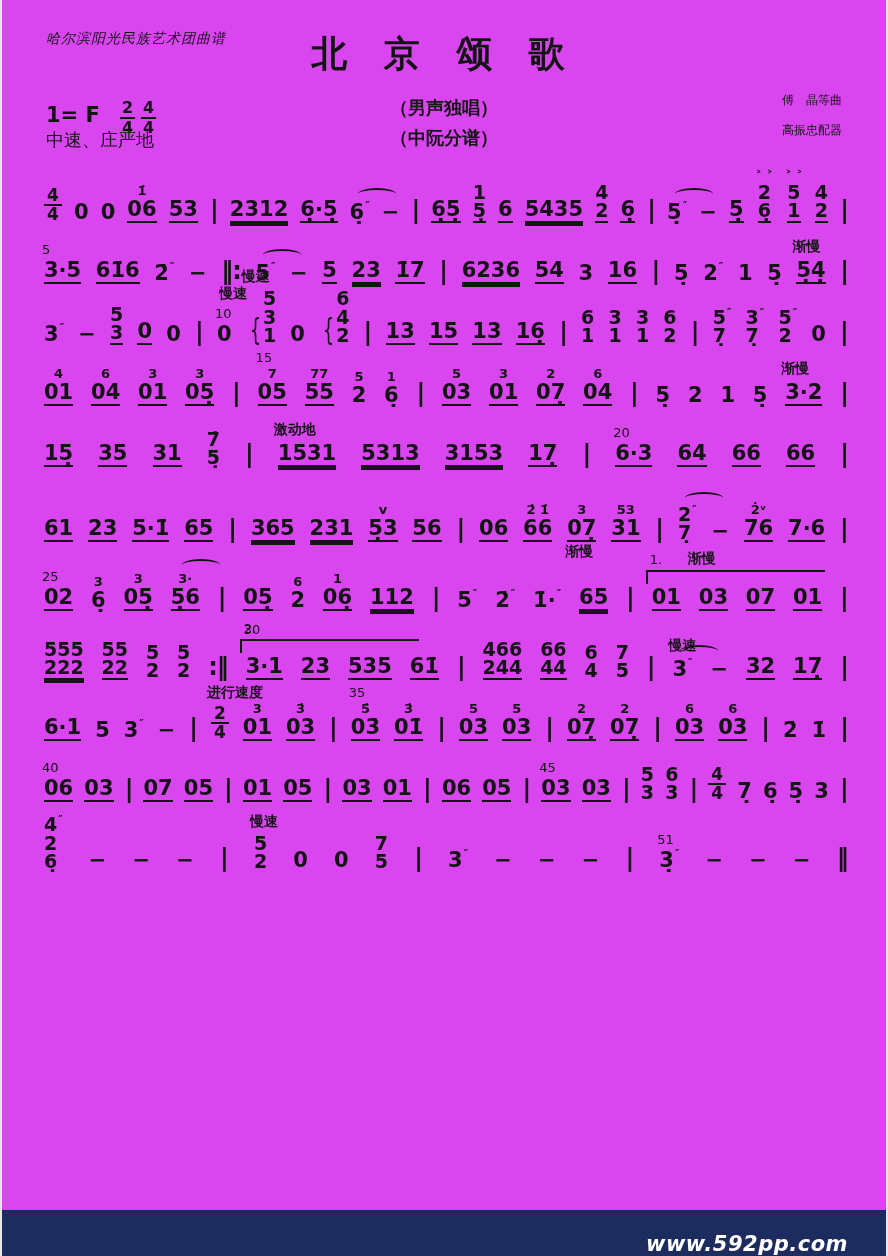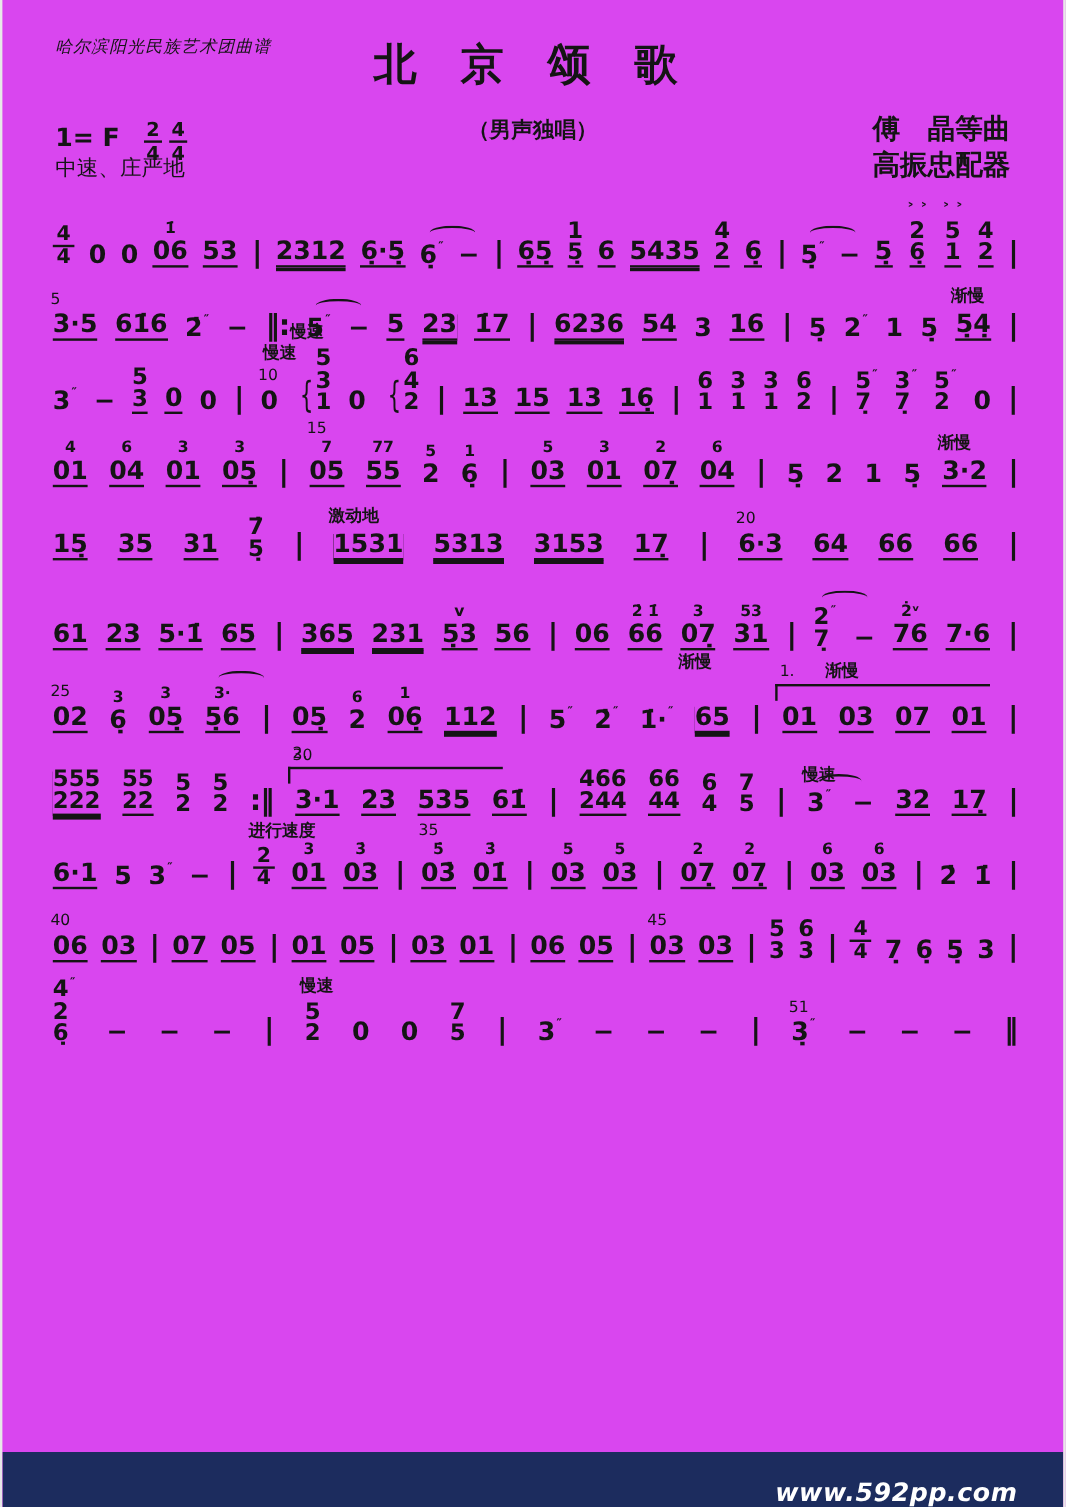--- a/index.html
+++ b/index.html
@@ -5,21 +5,21 @@
   html,body{margin:0;padding:0;background:#e8e8e8;}
   .page{position:relative;width:884px;height:1256px;background:#d946ef;margin:0 auto;
         font-family:"DejaVu Sans",sans-serif;color:#141414;overflow:hidden;}
   
   .org{position:absolute;top:30px;left:44px;font-style:italic;font-size:14px;letter-spacing:1px;}
   .title{position:absolute;top:30px;left:0;right:0;text-align:center;font-size:36px;font-weight:bold;letter-spacing:12px;}
   .keyrow{position:absolute;top:94px;left:44px;display:flex;align-items:center;gap:14px;font-weight:bold;font-size:21px;}
   .tempo-main{position:absolute;top:128px;left:44px;font-size:18px;font-weight:normal;}
   .sub1{position:absolute;top:96px;left:0;right:0;text-align:center;font-size:18px;font-weight:bold;}
   .sub2{position:absolute;top:126px;left:0;right:0;text-align:center;font-size:18px;font-weight:bold;}
-  .credit{position:absolute;right:44px;text-align:left;font-size:23px;font-weight:bold;}
+  .credit{position:absolute;right:44px;text-align:left;font-size:12px;font-weight:normal;}
   .credit1{top:92px;} .credit2{top:122px;}
   .frac{display:inline-flex;flex-direction:column;align-items:center;font-size:16px;line-height:1;font-weight:bold;}
   .frac .ft{border-bottom:2px solid #141414;padding:0 2px 1px;} .frac .fb{padding-top:1px;}
   
   .score{position:absolute;top:162px;left:0;width:888px;}
   .line{display:flex;justify-content:space-between;align-items:flex-end;padding:0 42px;height:61px;position:relative;}
   .line.gapbig{margin-top:14px;} .line.gapmed{margin-top:8px;}
   .tok{position:relative;display:inline-flex;flex-direction:column;align-items:center;justify-content:flex-end;}
   .main{font-size:21px;font-weight:bold;line-height:1.05;display:flex;align-items:flex-end;white-space:nowrap;}
   .stack{display:flex;flex-direction:column;align-items:center;line-height:0.98;font-size:19px;}
@@ -59,20 +59,21 @@
           <span class="ft">2</span>
           <span class="fb">4</span>
         </span><span class="frac" style="margin-left: 6px;">
           <span class="ft">4</span>
           <span class="fb">4</span>
         </span></span>
   </div>
   <div class="tempo-main">中速、庄严地</div>
 
   <div class="sub1">（男声独唱）</div>
+  <div class="sub2">（中阮分谱）</div>
 
   <div class="credit credit1">傅　晶等曲</div>
   <div class="credit credit2">高振忠配器</div>
 
   <div class="score" id="score">
       <div class="line ">
         <div class="tok ts">
           <span class="main">
             <span class="main-inner">
               <span class="stack">

